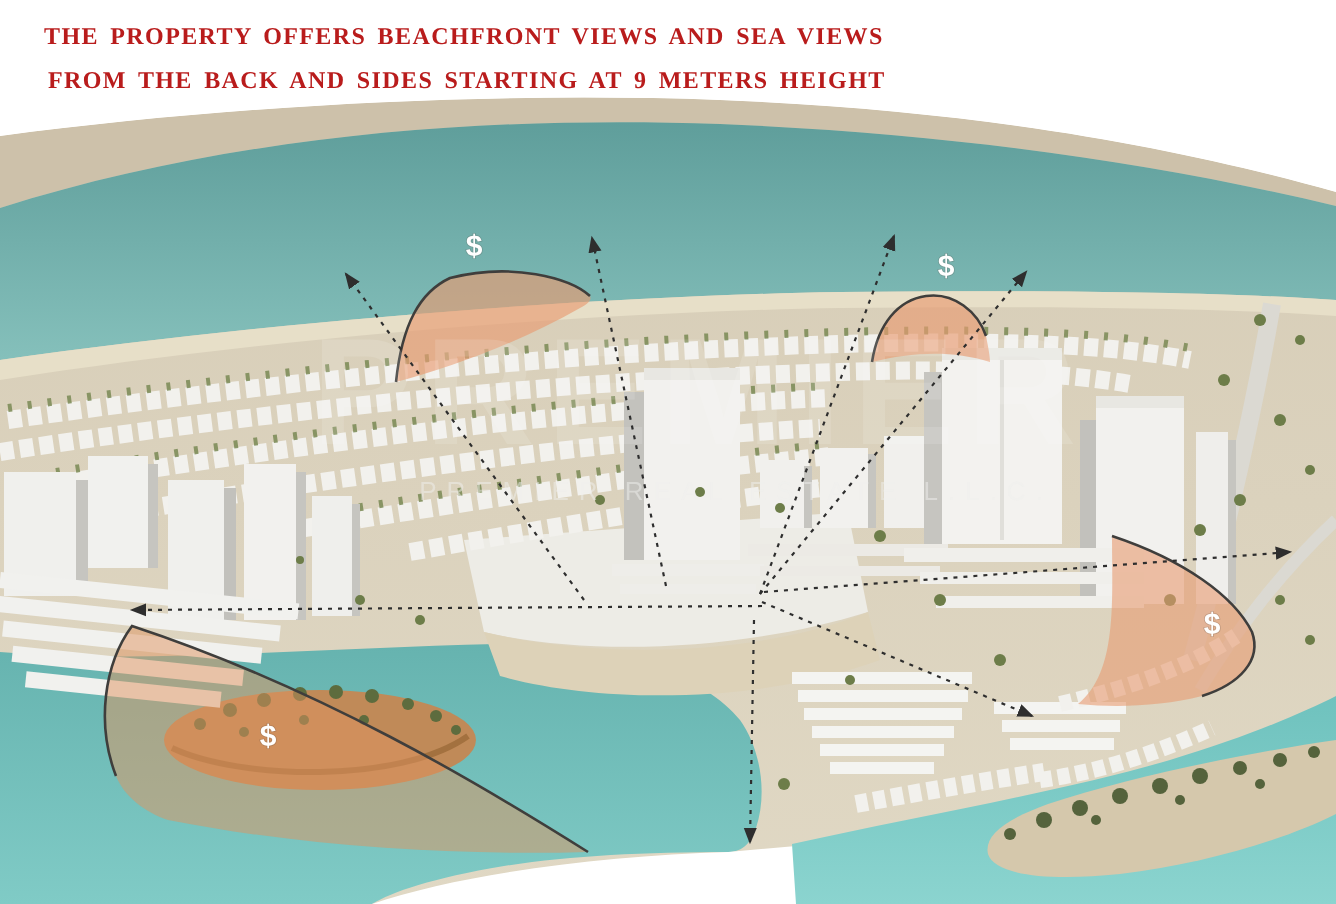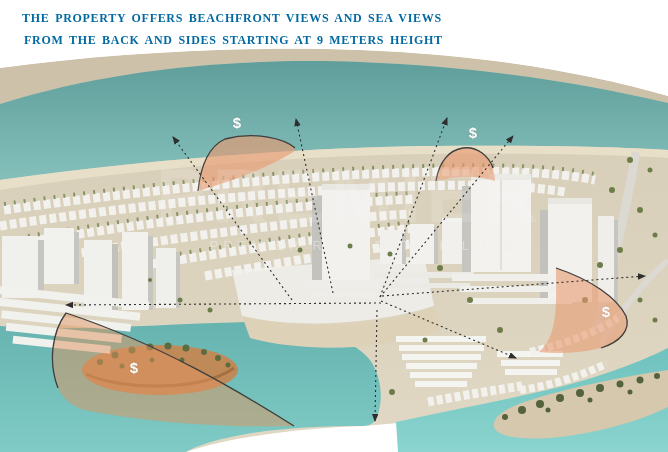--- a/index.html
+++ b/index.html
@@ -1,21 +1,21 @@
 <!DOCTYPE html>
 <html><head>
 <meta charset="utf-8">
 <style>
   html,body{margin:0;padding:0;background:#fff;}
   #stage{position:relative;width:668px;height:452px;background:#ffffff;overflow:hidden;
          font-family:"Liberation Sans",sans-serif;}
   #scene{position:absolute;left:0;top:0;}
   .headline{position:absolute;left:22px;top:7px;z-index:5;
             font-family:"Liberation Serif",serif;font-weight:700;
-            color:#0369a1;font-size:12px;letter-spacing:.7px;word-spacing:2px;line-height:22px;
+            color:#b91c1c;font-size:12px;letter-spacing:.7px;word-spacing:2px;line-height:22px;
             white-space:nowrap;}
   .hl-line{display:block;}
   .hl-line2{padding-left:2px;}
   text{font-family:"Liberation Sans",sans-serif;}
   .dollar{font-size:15px;font-weight:700;fill:#ffffff;paint-order:stroke;
           stroke:rgba(90,80,70,.25);stroke-width:.8px;}
   .wm-brand{font-size:76px;font-weight:700;fill:rgba(255,255,255,.13);letter-spacing:6px;}
   .wm-line{font-size:13px;fill:rgba(240,240,238,.5);letter-spacing:5px;}
 </style>
 </head>

